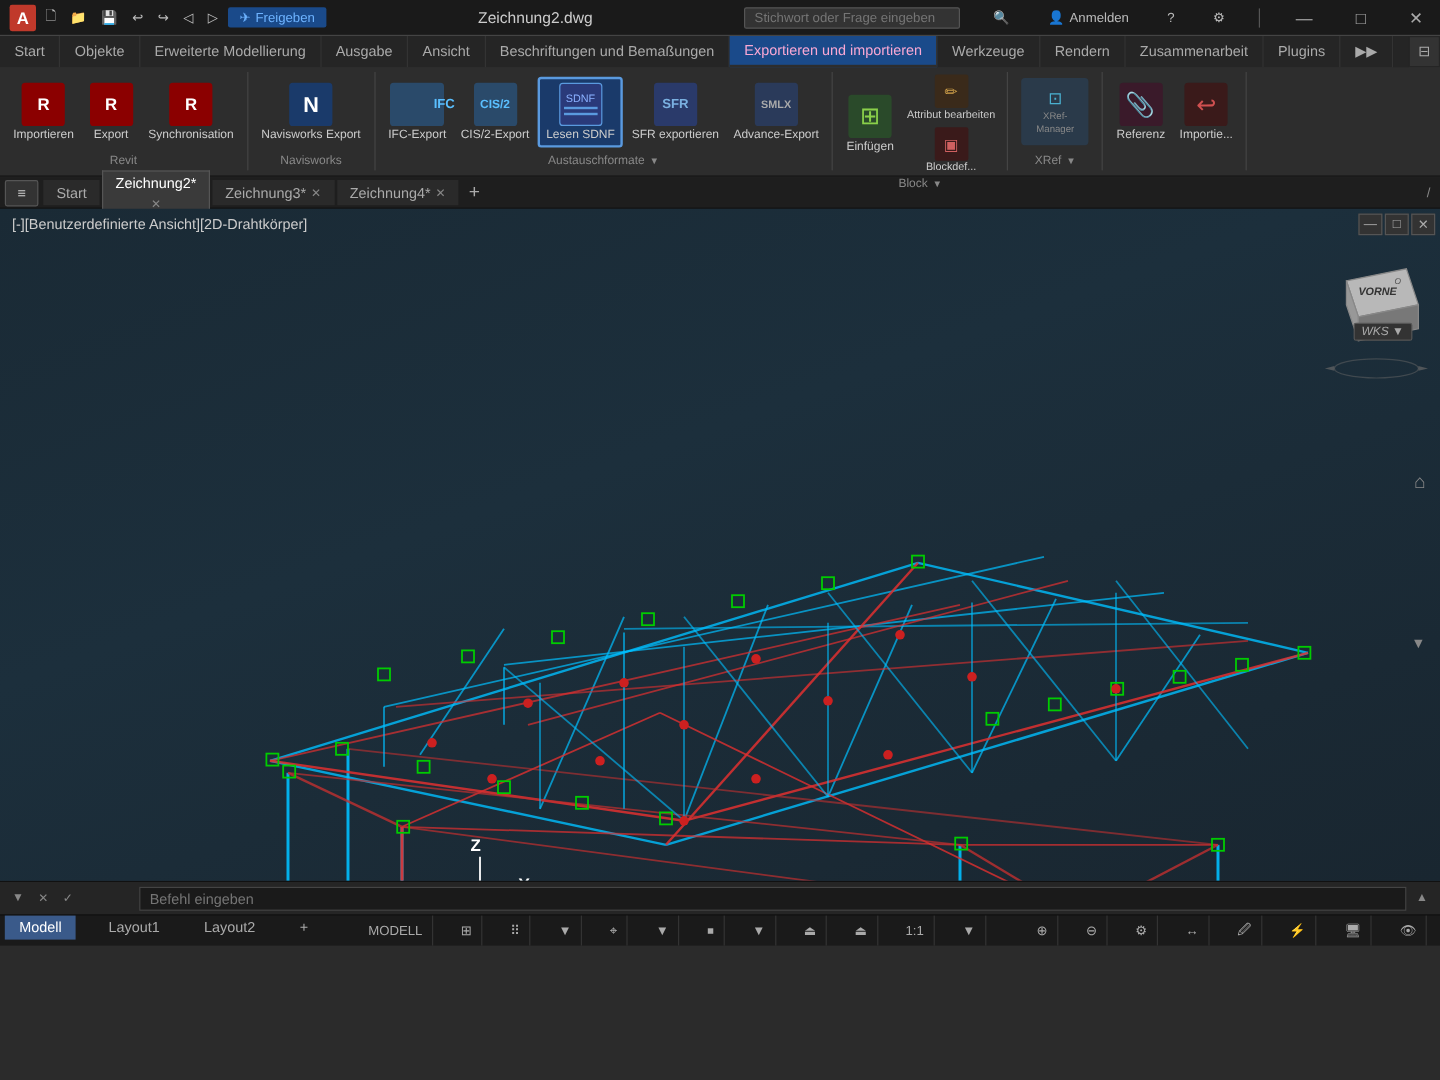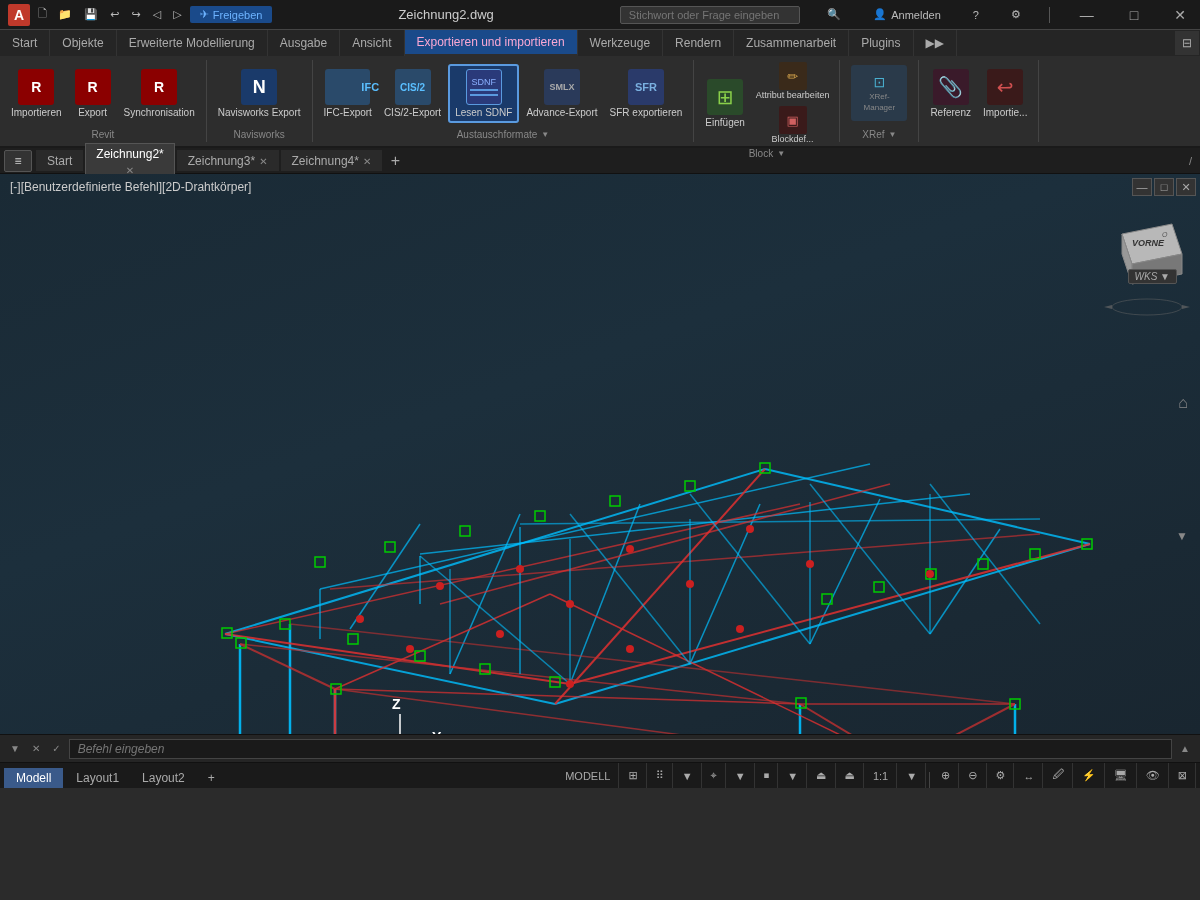--- a/index.html
+++ b/index.html
@@ -106,27 +106,27 @@
     }
 
     
     #cmdbar {
       height: 28px; background: #252525; border-top: 1px solid #111;
       display: flex; align-items: center; padding: 0 6px; gap: 4px;
     }
     .cmd-btn { font-size: 10px; color: #888; cursor: pointer; padding: 2px 4px; }
     #cmd-input {
       flex: 1; background: #1a1a1a; border: 1px solid #444; color: #ccc;
-      font-size: 12px; padding: 2px 8px; font-style: italic; height: 20px;
+      font-size: 12px; padding: 2px 8px; height: 20px; margin-left: 47px;
     }
 
     
     #statusbar {
       height: 26px; background: #1a1a1a; border-top: 1px solid #111;
-      display: flex; align-items: flex-end; padding: 0 4px; gap: 1px;
+      display: flex; align-items: flex-start; padding: 0 4px; gap: 15px;
     }
     .status-btn {
       padding: 2px 8px; font-size: 11px; color: #aaa; cursor: pointer;
       border-right: 1px solid #333; height: 100%; display: flex; align-items: center;
     }
     .status-sep { width: 1px; height: 16px; background: #444; margin: 0 2px; }
     #model-tab { background: #3a5a8a; color: #fff; padding: 3px 12px; font-size: 12px;
       cursor: pointer; margin-right: 2px; }
     .layout-tab { padding: 3px 10px; font-size: 12px; color: #aaa; cursor: pointer; margin-right: 2px; }
 
@@ -171,20 +171,21 @@
   </div>
 </div>
 
 <div id="ribbon">
   <div id="ribbon-tabs">
     <div class="ribbon-tab">Start</div>
     <div class="ribbon-tab">Objekte</div>
     <div class="ribbon-tab">Erweiterte Modellierung</div>
     <div class="ribbon-tab">Ausgabe</div>
     <div class="ribbon-tab">Ansicht</div>
+    <div class="ribbon-tab">Beschriftungen und Bemaßungen</div>
     <div class="ribbon-tab highlight active">Exportieren und importieren</div>
     <div class="ribbon-tab">Werkzeuge</div>
     <div class="ribbon-tab">Rendern</div>
     <div class="ribbon-tab">Zusammenarbeit</div>
     <div class="ribbon-tab">Plugins</div>
     <div class="ribbon-tab">▶▶</div>
     <div style="flex:1;background:#252525;"></div>
     <div style="width:24px;height:24px;background:#333;display:flex;align-items:center;justify-content:center;cursor:pointer;margin:1px;font-size:12px;color:#aaa;">⊟</div>
   </div>
 
@@ -248,30 +249,30 @@
           <div class="ribbon-btn-icon" style="background:#2a3a7a;border:1px solid #5a9adf;">
             <div style="display:flex;flex-direction:column;align-items:center;">
               <span style="color:#8ab0ff;font-weight:normal;font-size:9px;line-height:1;text-align:center;">SDNF</span>
               <div style="width:28px;height:2px;background:#5a9adf;margin:2px 0;"></div>
               <div style="width:28px;height:2px;background:#5a9adf;margin:1px 0;"></div>
             </div>
           </div>
           <span class="ribbon-btn-label">Lesen SDNF</span>
         </div>
         <div class="ribbon-btn">
+          <div class="ribbon-btn-icon" style="background:#2a3a6a;">
+            <span style="color:#7ab0e0;font-weight:bold;font-size:11px;">SFR</span>
+          </div>
+          <span class="ribbon-btn-label">SFR exportieren</span>
+        </div>
+        <div class="ribbon-btn">
           <div class="ribbon-btn-icon" style="background:#2a3a5a;">
             <span style="color:#aaa;font-weight:bold;font-size:9px;">SMLX</span>
           </div>
           <span class="ribbon-btn-label">Advance-Export</span>
-        </div>
-        <div class="ribbon-btn">
-          <div class="ribbon-btn-icon" style="background:#2a3a6a;">
-            <span style="color:#7ab0e0;font-weight:bold;font-size:11px;">SFR</span>
-          </div>
-          <span class="ribbon-btn-label">SFR exportieren</span>
         </div>
       </div>
       <div class="ribbon-group-label">
         <span>Austauschformate</span>
         <span class="dropdown-arrow">▼</span>
       </div>
     </div>
 
     <div class="ribbon-group">
       <div class="ribbon-group-btns">
@@ -362,21 +363,21 @@
   </div>
   <div class="tab-add">+</div>
   <span style="flex:1;"></span>
   <span style="color:#888;font-size:11px;padding:0 8px;">/</span>
 </div>
 
 <div id="viewport">
 
   <div style="position:absolute;top:0;left:0;width:100%;height:100%;background:linear-gradient(160deg,#1a2a35 0%,#1c2f3c 40%,#192630 100%);"></div>
 
-  <div id="viewport-label">[-][Benutzerdefinierte Befehl][2D-Drahtkörper]</div>
+  <div id="viewport-label">[-][Benutzerdefinierte Ansicht][2D-Drahtkörper]</div>
 
   <div id="viewport-controls">
     <div class="vp-ctrl-btn">—</div>
     <div class="vp-ctrl-btn">□</div>
     <div class="vp-ctrl-btn">✕</div>
   </div>
 
   <svg id="wireframe-canvas" viewBox="0 0 1060 560" xmlns="http://www.w3.org/2000/svg">
 
     <line x1="170" y1="470" x2="170" y2="620" stroke="#00bfff" stroke-width="2.5" opacity="0.9"></line>

